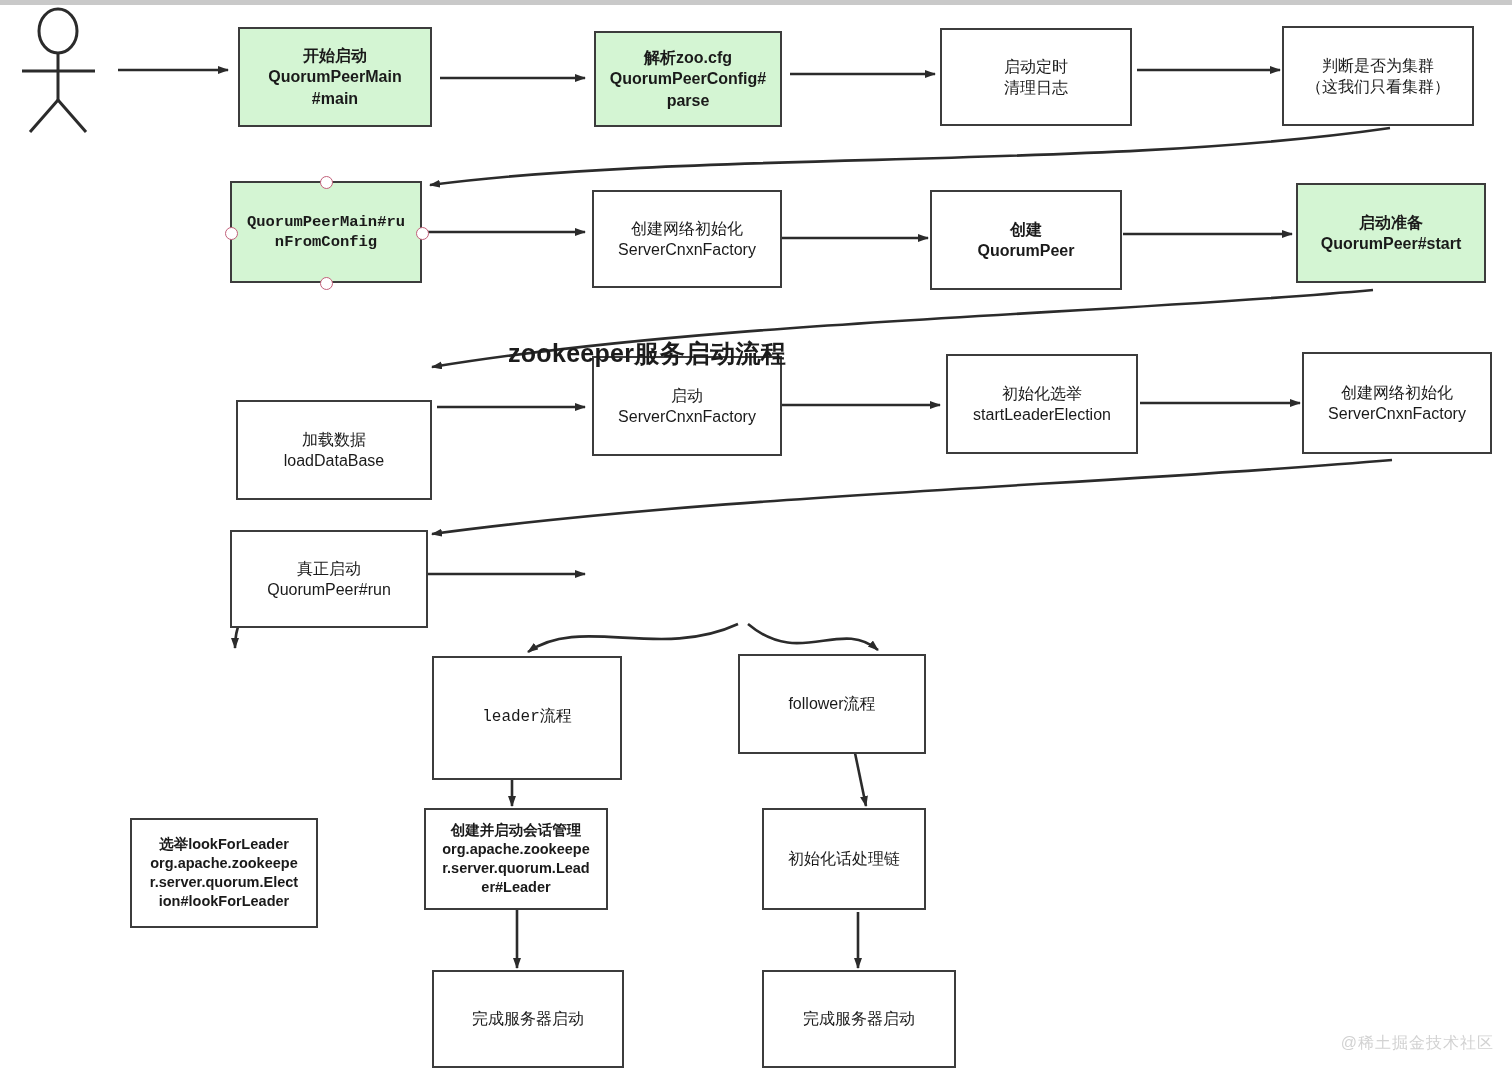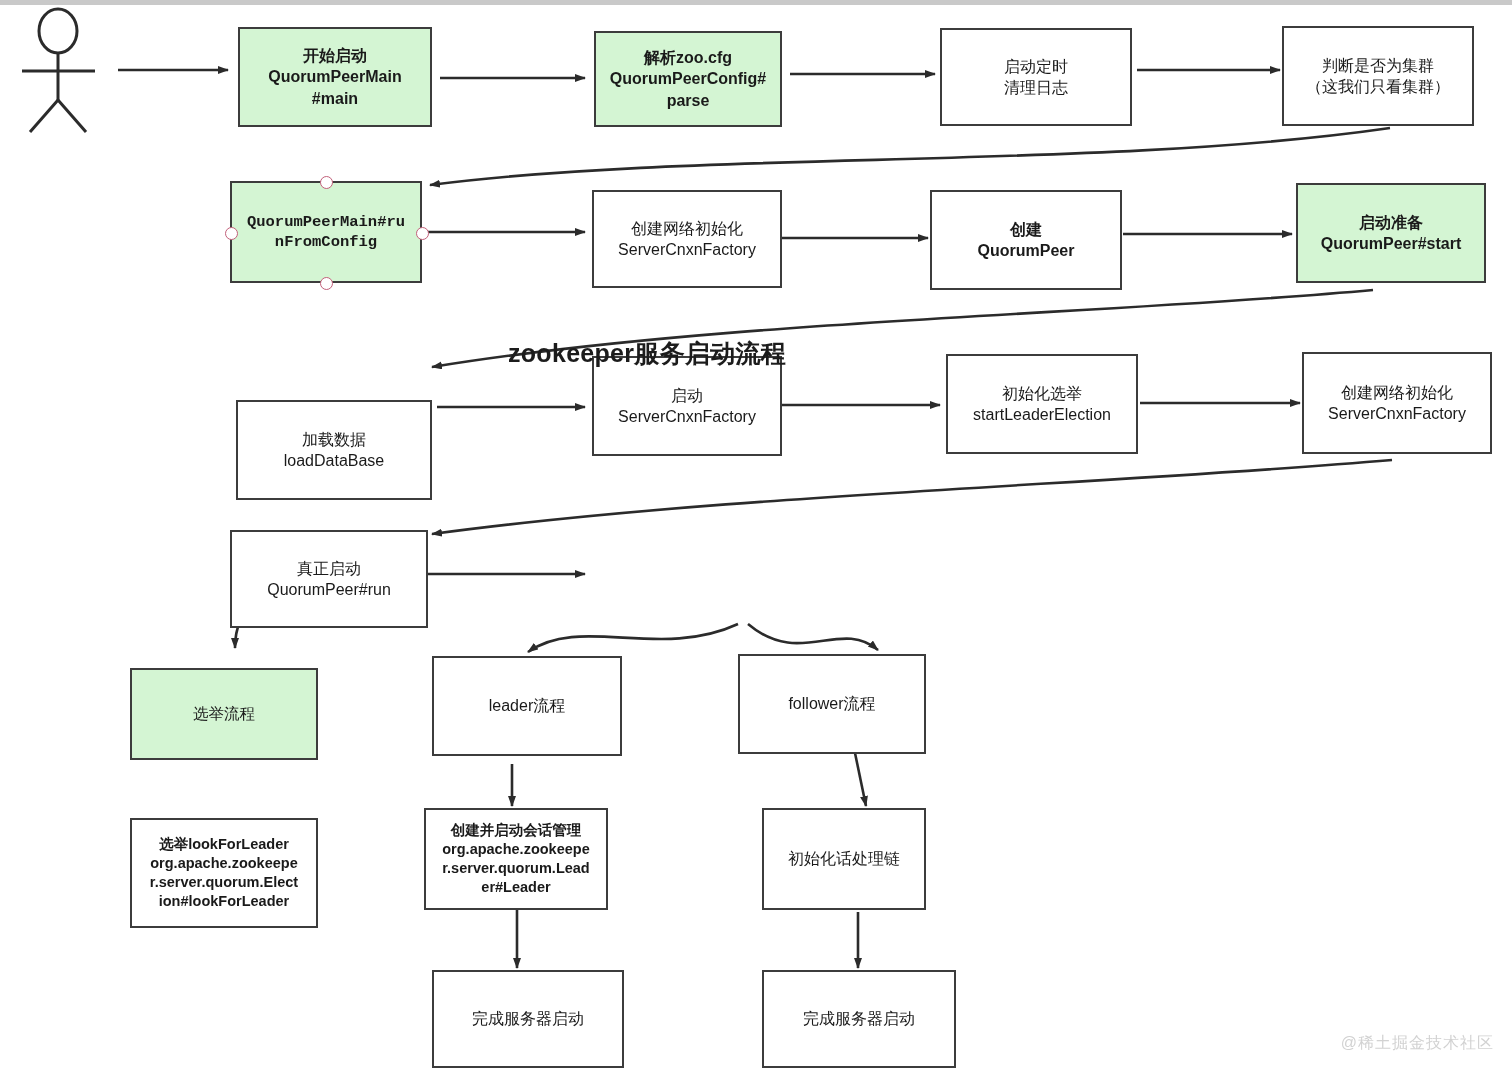--- a/index.html
+++ b/index.html
@@ -187,25 +187,22 @@
     <span class="lbl">创建网络初始化
 ServerCnxnFactory</span>
   </div>
 
   <div class="node n16" style="left:230px;top:530px;width:198px;height:98px;">
     <span class="lbl">真正启动
 QuorumPeer#run</span>
   </div>
 
 
-  <div class="node green n15" style="left:130px;top:668px;width:188px;height:92px;">
-    <span class="lbl">选举流程</span>
-  </div>
-
-  <div class="node n16" style="left:432px;top:656px;width:190px;height:100px;">
+
+  <div class="node n16" style="left:432px;top:656px;width:190px;height:124px;font-family:Liberation Mono, monospace;">
     <span class="lbl">leader流程</span>
   </div>
 
   <div class="node n16" style="left:738px;top:654px;width:188px;height:100px;">
     <span class="lbl">follower流程</span>
   </div>
 
   <div class="node b14" style="left:130px;top:818px;width:188px;height:110px;">
     <span class="lbl">选举lookForLeader
 org.apache.zookeepe

